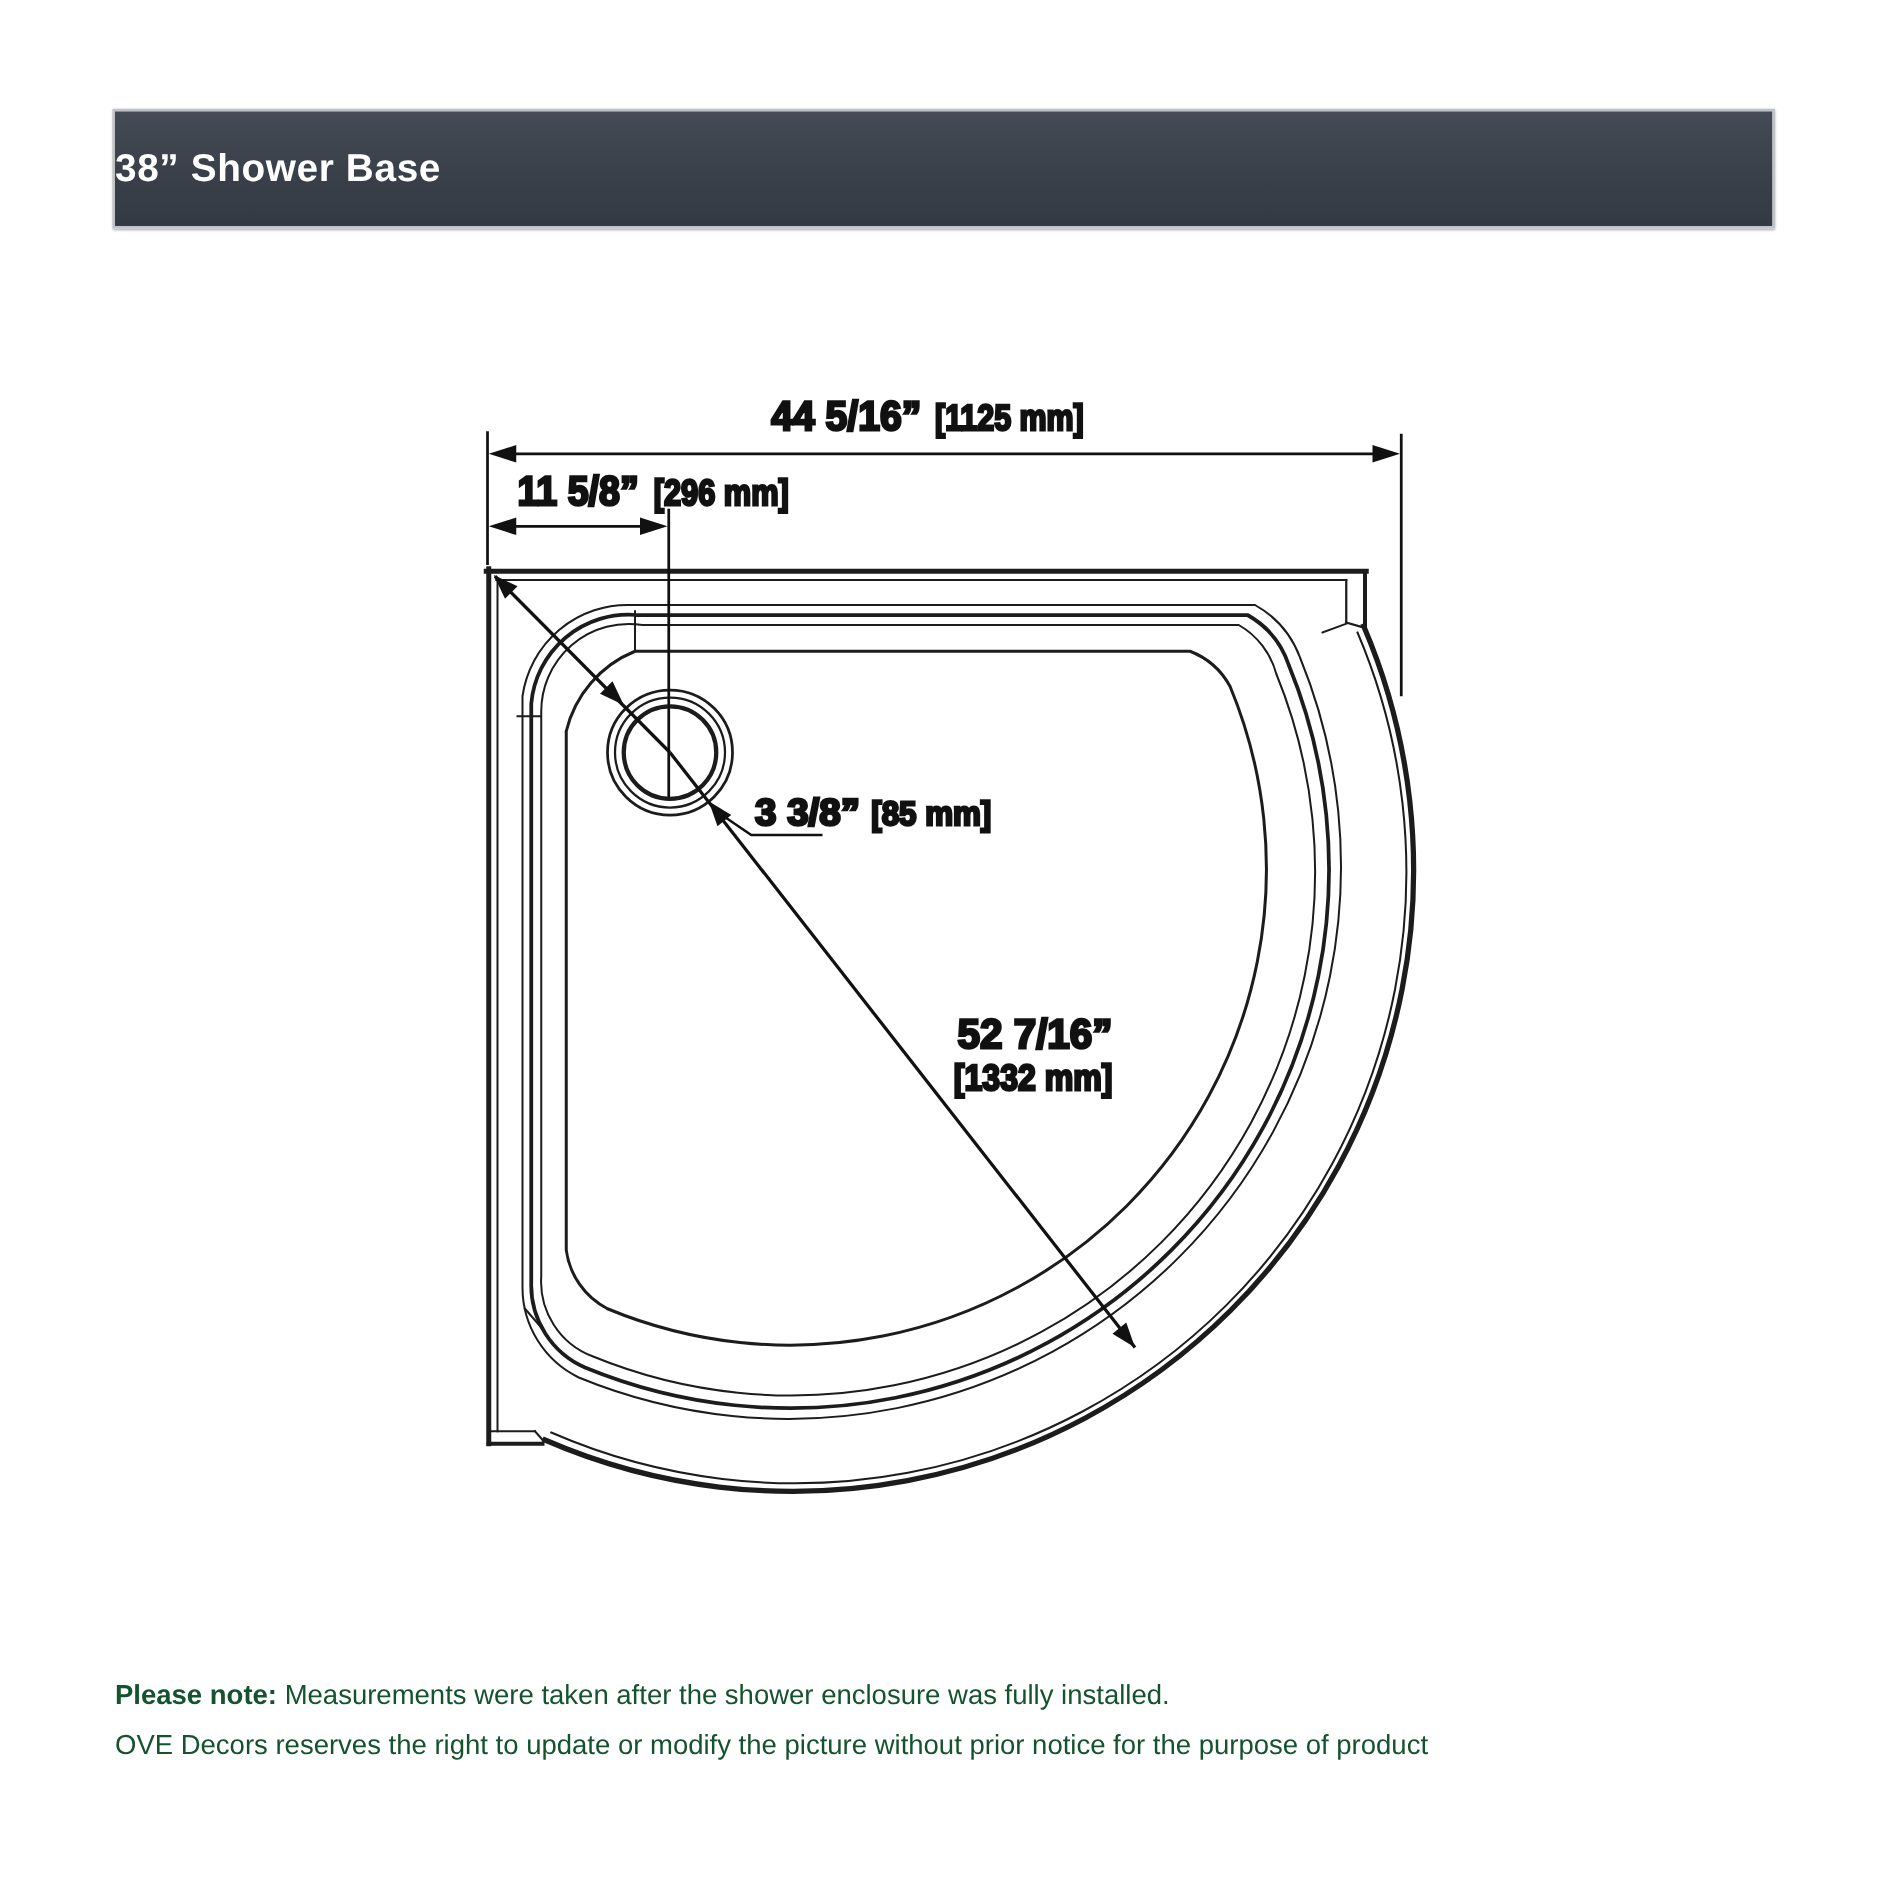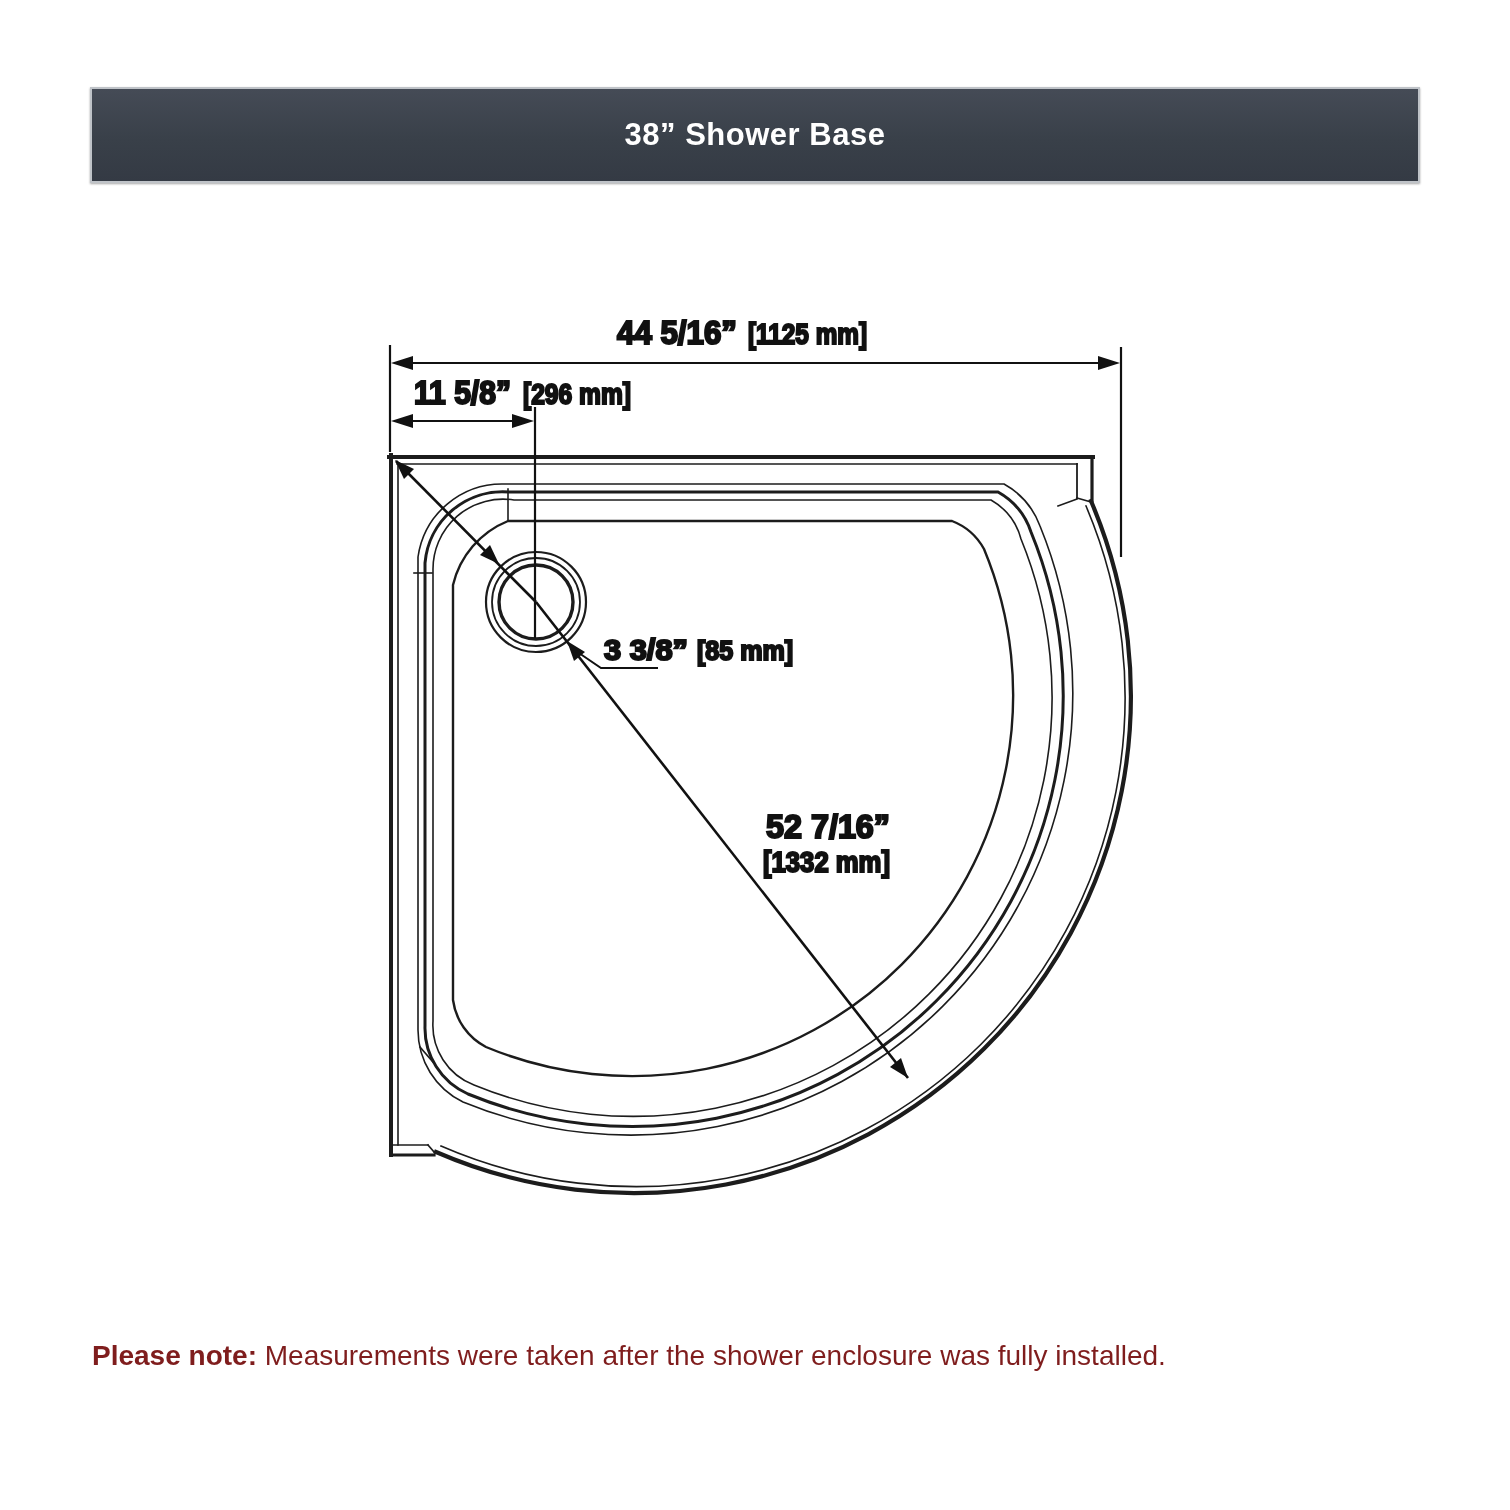--- a/index.html
+++ b/index.html
@@ -6,29 +6,29 @@
   body{
     width:1510px;height:1510px;position:relative;overflow:hidden;
     font-family:"Liberation Sans", sans-serif;
     -webkit-font-smoothing:antialiased;
   }
   .header-bar{
     position:absolute;left:90px;top:87px;width:1326px;height:92px;
     background:linear-gradient(#454b56,#394049 55%,#343a44);
     border:2px solid #bfc3c8;
     box-shadow:0 1px 2px rgba(0,0,0,.35);
-    display:flex;align-items:center;justify-content:center;
+    display:flex;align-items:center;
   }
   .header-title{
     color:#ffffff;font-size:31px;font-weight:bold;letter-spacing:.5px;
   }
   .drawing-svg{position:absolute;left:0;top:0;}
   .note-block{
     position:absolute;left:92px;top:1336px;width:1360px;
-    font-size:28px;line-height:40px;color:#7f1d1d;
+    font-size:22px;line-height:40px;color:#14532d;
   }
   .note-bold{font-weight:bold;}
   text{font-family:"Liberation Sans", sans-serif;font-weight:bold;fill:#111111;}
 </style>
 </head>
 <body>
 
 <div class="header-bar">
   <div class="header-title">38” Shower Base</div>
 </div>
@@ -103,14 +103,14 @@
     <text x="604" y="660" font-size="30" textLength="84" lengthAdjust="spacingAndGlyphs">3 3/8”</text>
     <text x="697" y="660" font-size="27" textLength="96" lengthAdjust="spacingAndGlyphs">[85 mm]</text>
 
     <text x="766" y="838" font-size="33" textLength="124" lengthAdjust="spacingAndGlyphs">52 7/16”</text>
     <text x="763" y="872" font-size="29" textLength="127" lengthAdjust="spacingAndGlyphs">[1332 mm]</text>
   </g>
 </svg>
 
 <div class="note-block">
   <span class="note-bold">Please note:</span><span> Measurements were taken after the shower enclosure was fully installed.</span><br>
-  <br>
+  <span>OVE Decors reserves the right to update or modify the picture without prior notice for the purpose of product</span><br>
 </div>
 
 </body></html>

